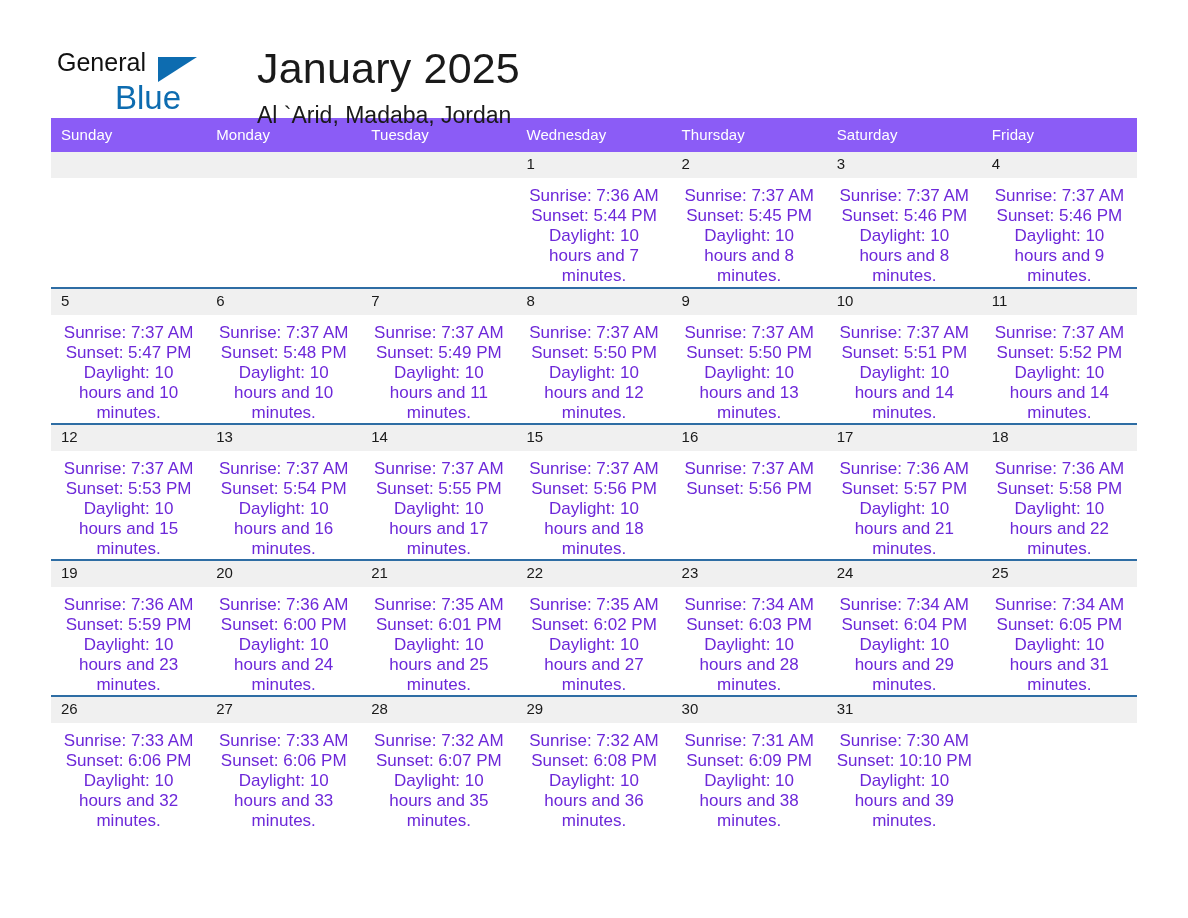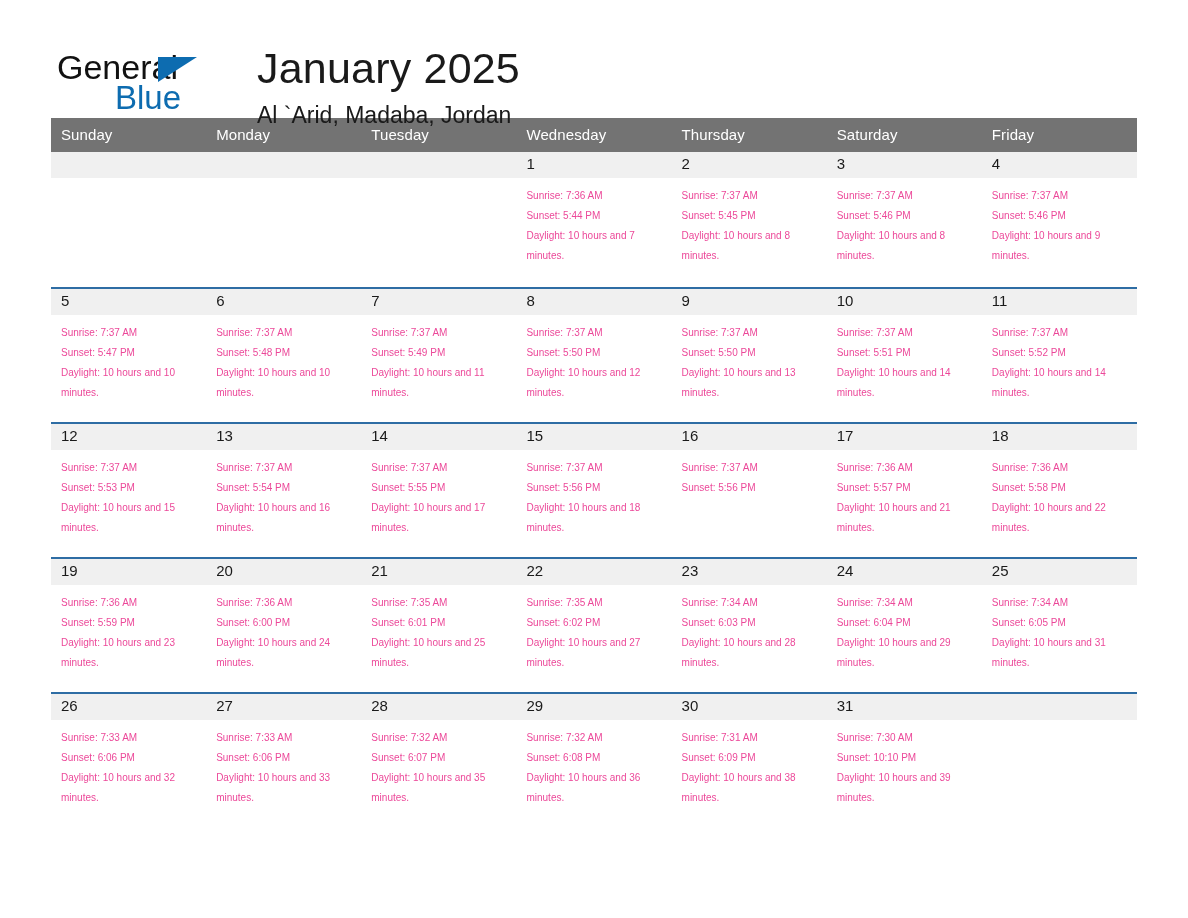--- a/index.html
+++ b/index.html
@@ -35,21 +35,21 @@
   .brand {
     position: relative;
     width: 200px;
     height: 76px;
     flex: 0 0 auto;
   }
   .brand-general {
     position: absolute;
     left: 0;
     top: 8px;
-    font-size: 34px;
+    font-size: 25px;
     letter-spacing: 0px;
     color: #111111;
     font-family: "Liberation Sans", sans-serif;
     font-weight: 400;
     line-height: 1;
   }
   .brand-triangle {
     position: absolute;
     left: 101px;
     top: 15px;
@@ -92,21 +92,21 @@
 
   
   .calendar {
     margin: 0 51px 0 51px;
     width: 1086px;
   }
 
   .weekday-header {
     display: grid;
     grid-template-columns: repeat(7, 1fr);
-    background: #737373;
+    background: #8b5cf6;
   }
   .weekday-cell {
     color: #ffffff;
     font-size: 15px;
     padding: 8px 0 9px 10px;
     line-height: 1.15;
     letter-spacing: 0.1px;
   }
 
   .week-row {
@@ -130,23 +130,24 @@
     padding: 3px 0 0 10px;
     font-size: 15px;
     color: #1a1a1a;
     line-height: 1.2;
   }
   .day-cell.empty .day-number-band {
     background: #f0f0f0;
   }
   .day-details {
     padding: 8px 10px 0 10px;
-    font-size: 10px;
+    font-size: 17px;
     line-height: 20px;
-    color: #ec4899;
+    color: #6d28d9;
+    text-align: center;
   }
   .day-details div { white-space: nowrap; }
   .day-details .daylight { white-space: normal; }
 </style>
 </head>
 <body>
 
 <div class="page">
 
   <div class="masthead">

